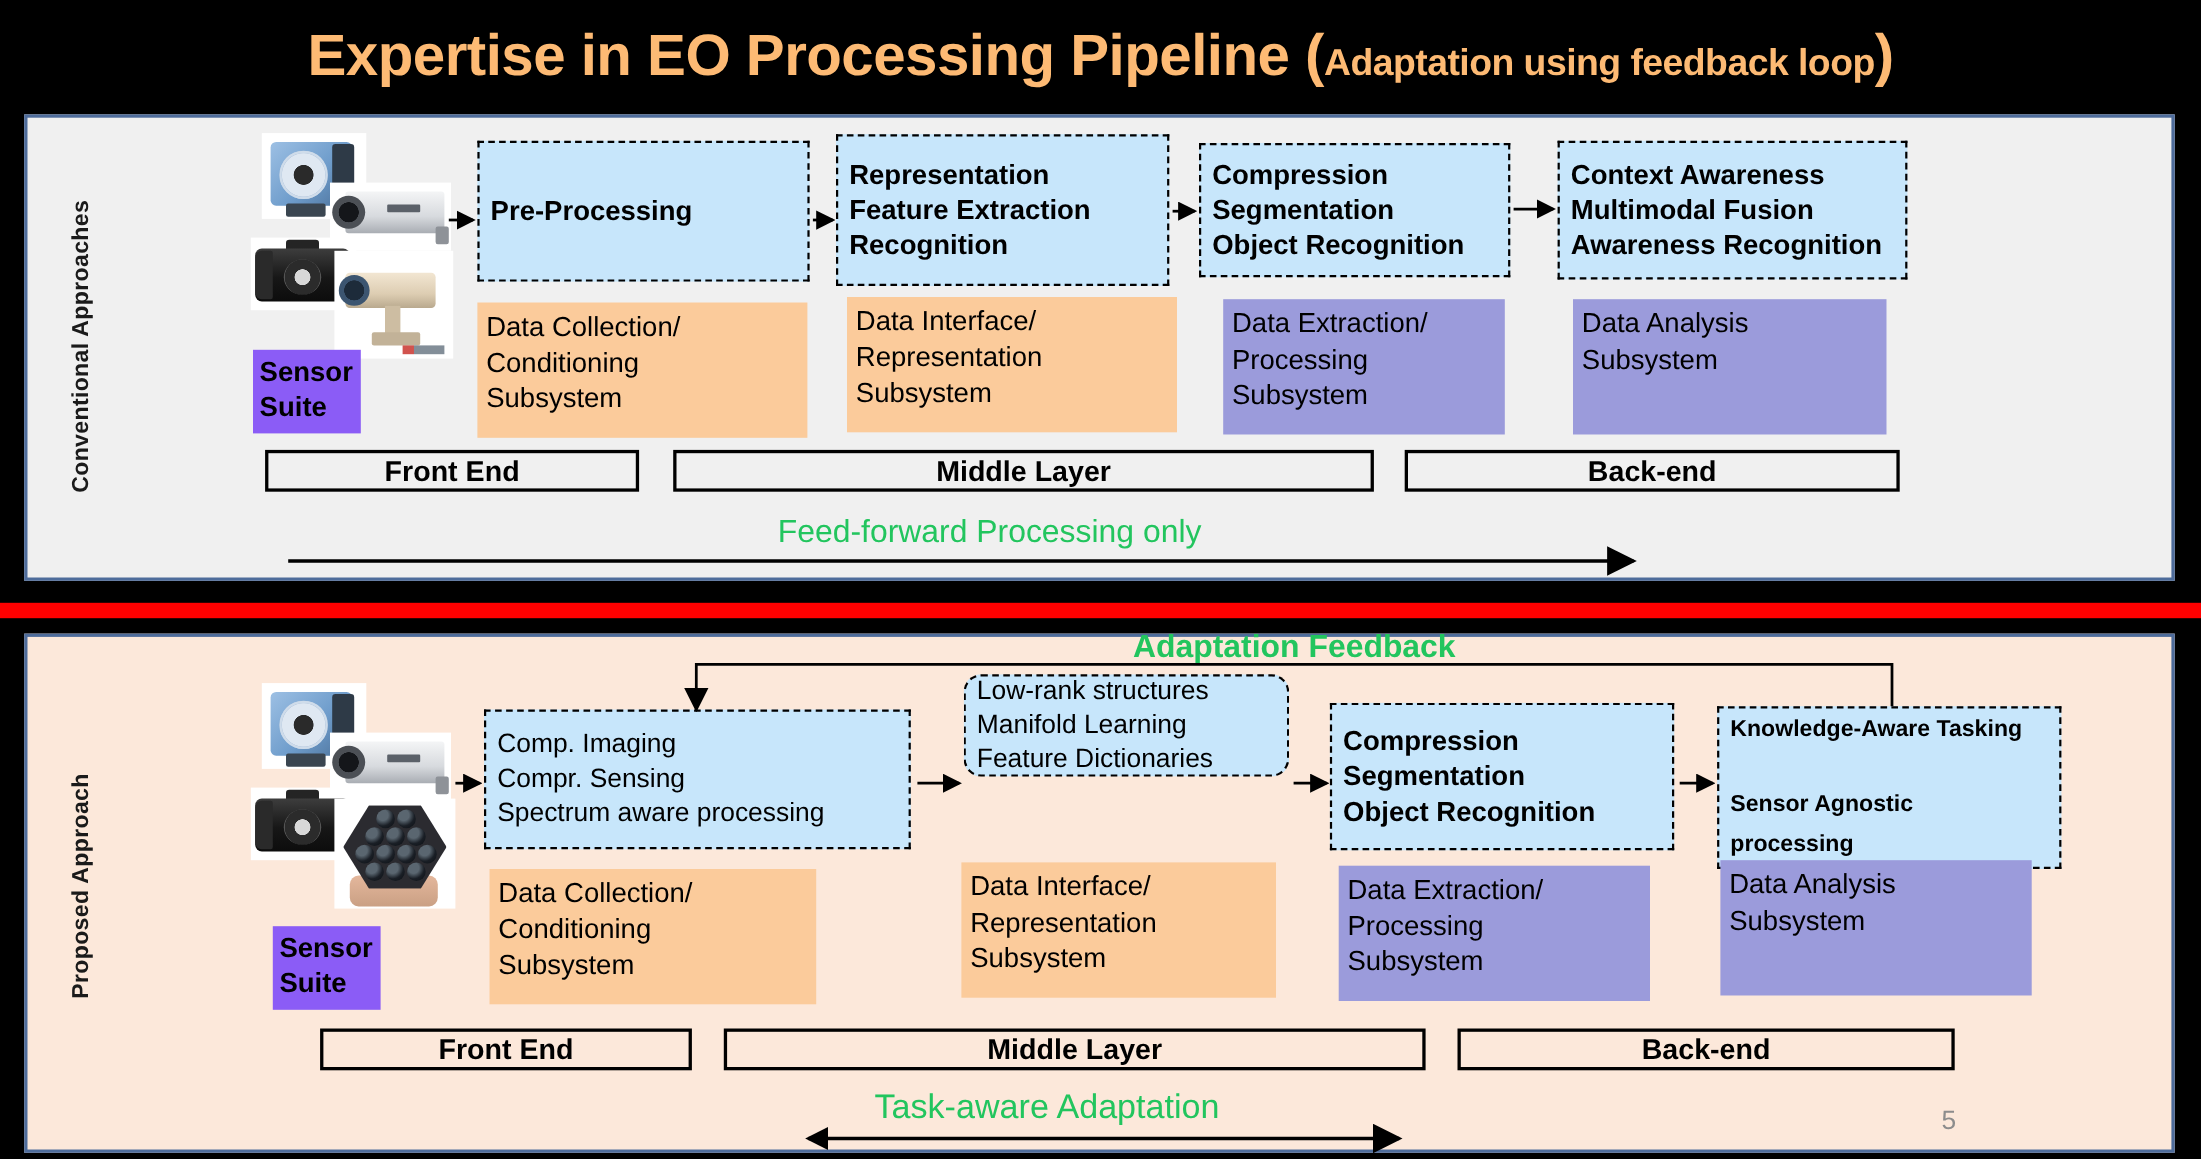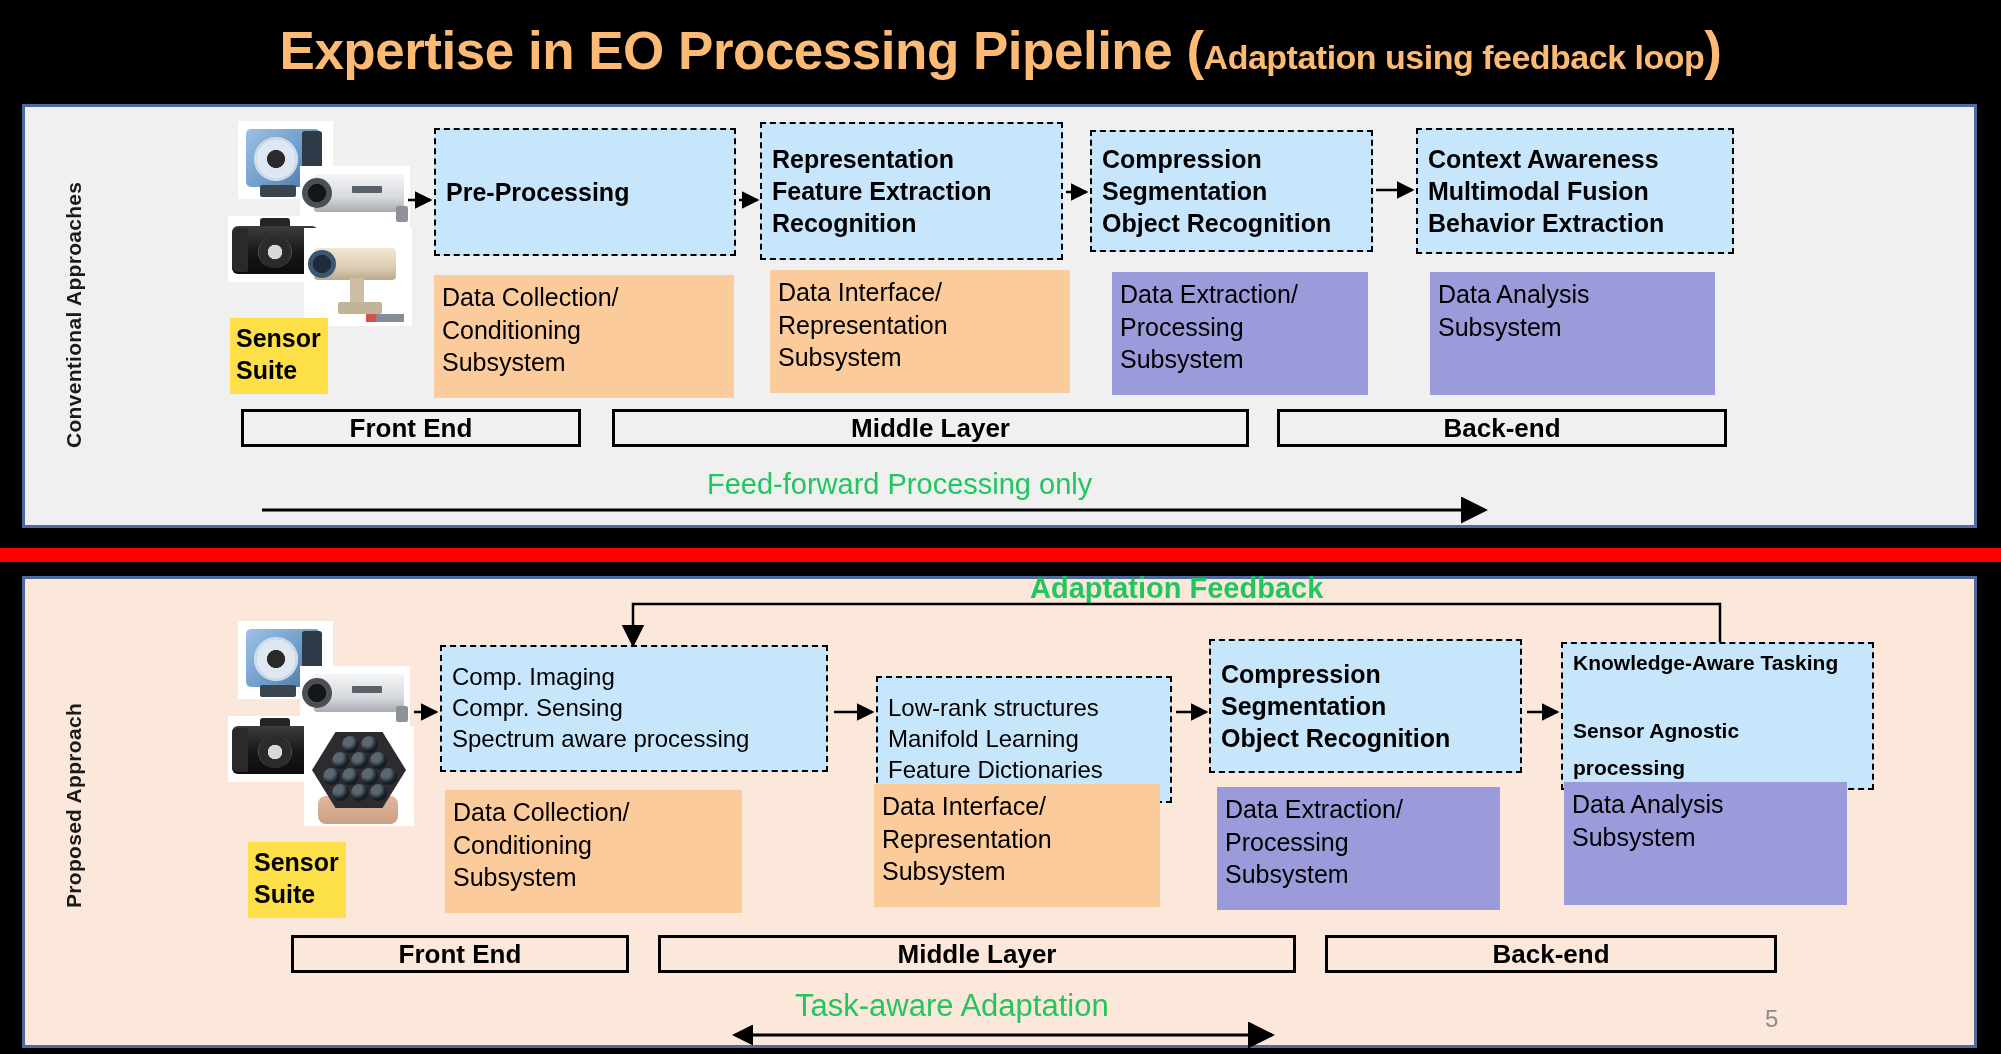--- a/index.html
+++ b/index.html
@@ -119,21 +119,21 @@
   
   .subsys{
     position:absolute;box-sizing:border-box;padding:6px 8px;
     display:flex;flex-direction:column;justify-content:flex-start;
     font-size:25px;line-height:1.30;color:#000;
   }
   .subsys.orange{background:#fbcb9b;}
   .subsys.purple{background:#9b9bdb;}
   .subsys .ln{white-space:nowrap;}
   .sensor-suite{
-    position:absolute;background:#fde047;box-sizing:border-box;
+    position:absolute;background:#8b5cf6;box-sizing:border-box;
     padding:4px 6px;font-weight:bold;font-size:25px;line-height:1.28;color:#000;
   }
 
   
   .layer-bar{
     position:absolute;border:3px solid #000;box-sizing:border-box;
     background:transparent;display:flex;align-items:center;justify-content:center;
     font-size:26px;font-weight:bold;color:#000;
   }
 
@@ -206,21 +206,21 @@
 
   <div class="proc bold" style="left:1090px;top:130px;width:283px;height:122px;">
     <div class="ln">Compression</div>
     <div class="ln">Segmentation</div>
     <div class="ln">Object Recognition</div>
   </div>
 
   <div class="proc bold" style="left:1416px;top:128px;width:318px;height:126px;">
     <div class="ln">Context Awareness</div>
     <div class="ln">Multimodal Fusion</div>
-    <div class="ln">Behavior Extraction</div>
+    <div class="ln">Awareness Recognition</div>
   </div>
 
   <div class="subsys orange" style="left:434px;top:275px;width:300px;height:123px;">
     <div class="ln">Data Collection/</div>
     <div class="ln">Conditioning</div>
     <div class="ln">Subsystem</div>
   </div>
 
   <div class="subsys orange" style="left:770px;top:270px;width:300px;height:123px;">
     <div class="ln">Data Interface/</div>
@@ -296,21 +296,21 @@
     <div>Sensor</div>
     <div>Suite</div>
   </div>
 
   <div class="proc light" style="left:440px;top:645px;width:388px;height:127px;">
     <div class="ln">Comp.  Imaging</div>
     <div class="ln">Compr. Sensing</div>
     <div class="ln">Spectrum aware processing</div>
   </div>
 
-  <div class="proc light" style="left:876px;top:676px;width:296px;height:127px;">
+  <div class="proc light" style="left:876px;top:613px;width:296px;height:93px;border-radius:16px;">
     <div class="ln">Low-rank structures</div>
     <div class="ln">Manifold Learning</div>
     <div class="ln">Feature Dictionaries</div>
   </div>
 
   <div class="proc bold" style="left:1209px;top:639px;width:313px;height:134px;">
     <div class="ln">Compression</div>
     <div class="ln">Segmentation</div>
     <div class="ln">Object Recognition</div>
   </div>

